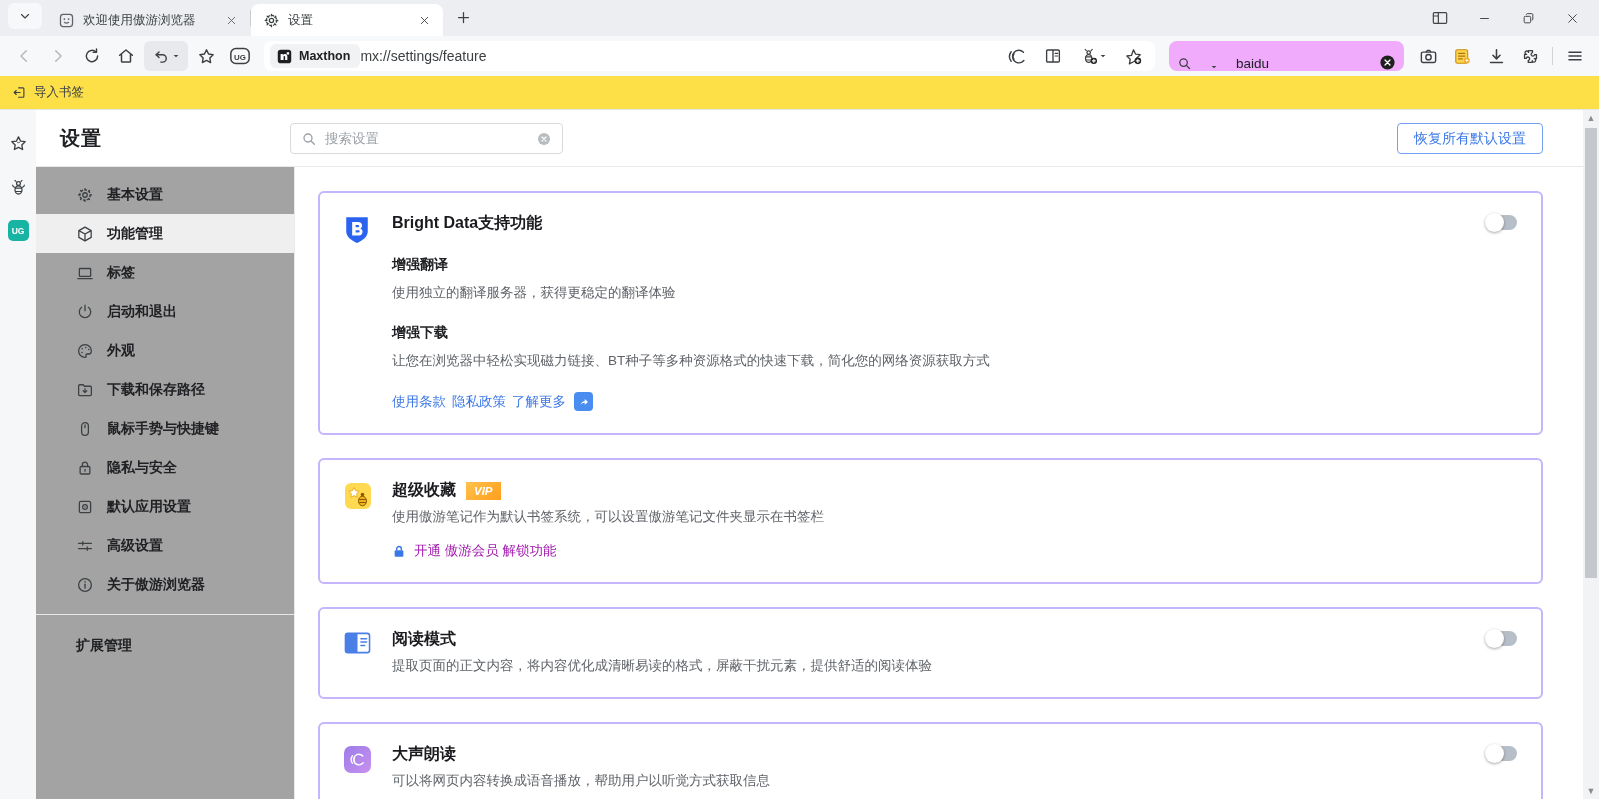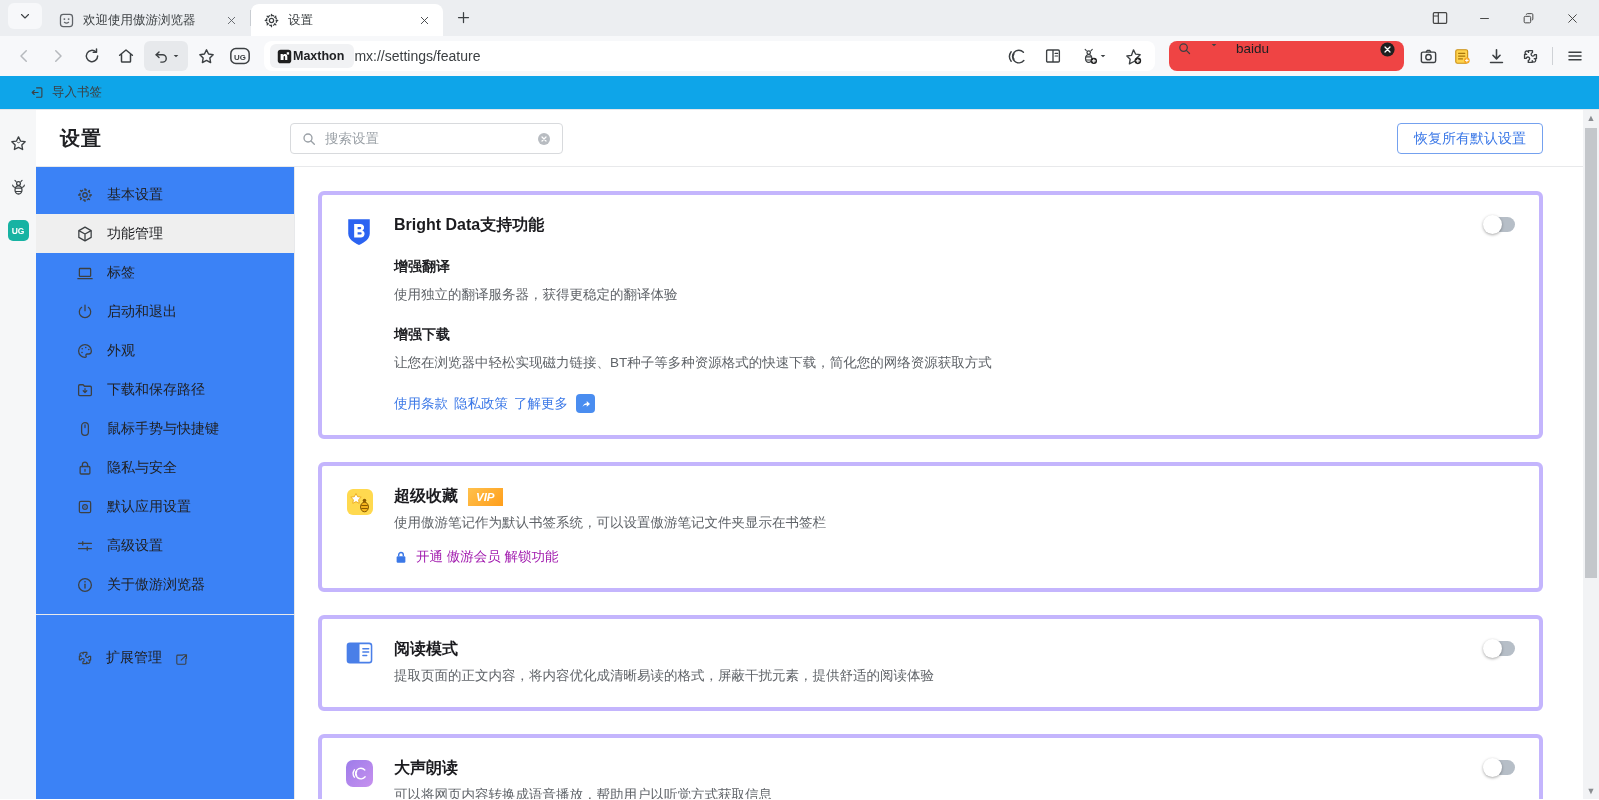--- a/index.html
+++ b/index.html
@@ -19,60 +19,60 @@
   .newtab-btn { width:28px; height:28px; margin:0 0 2px 6px; border-radius:6px; display:flex; align-items:center; justify-content:center; align-self:center; }
   .wincontrols { position:absolute; right:8px; top:0; height:36px; display:flex; align-items:center; gap:6px; }
   .winbtn { width:38px; height:30px; display:flex; align-items:center; justify-content:center; color:#444; }
 
   
   .toolbar { height:40px; background:#f7f8fa; display:flex; align-items:center; padding:0 8px; gap:2px; }
   .tool-btn { width:32px; height:30px; border-radius:6px; display:flex; align-items:center; justify-content:center; color:#3c4043; flex:none; }
   .tool-btn.disabled { color:#b6b9bd; }
   .tool-btn.undo-group { width:44px; background:#e7e9ec; gap:2px; }
   .addressbar { flex:1; height:30px; background:#fff; border-radius:8px; margin:0 6px; display:flex; align-items:center; padding:0 6px; min-width:0; }
-  .brand-pill { background:#f1f2f4; border-radius:6px; height:24px; display:flex; align-items:center; gap:0; padding:0 10px 0 6px; flex:none; }
+  .brand-pill { background:#f1f2f4; border-radius:6px; height:24px; display:flex; align-items:center; gap:6px; padding:0 10px 0 6px; flex:none; }
   .brand-pill span { font-size:12.5px; font-weight:bold; color:#202124; }
   .url-text { font-size:14px; color:#3c4043; flex:1; white-space:nowrap; overflow:hidden; }
   .addr-icons { display:flex; align-items:center; gap:4px; flex:none; }
-  .searchbox { width:235px; height:30px; background:#ef4444; border-radius:8px; margin:0 6px; display:flex; align-items:flex-start; padding:0 8px; gap:18px; flex:none; }
+  .searchbox { width:235px; height:30px; background:#f0abfc; border-radius:8px; margin:0 6px; display:flex; align-items:flex-end; padding:0 8px; gap:18px; flex:none; }
   .searchbox input { border:none; outline:none; flex:1; font-size:13.5px; color:#202124; min-width:0; background:transparent; font-family:inherit; }
   .vdiv { width:1px; height:18px; background:#cfd2d6; margin:0 4px; flex:none; }
 
   
-  .bookmarks { height:34px; background:#0ea5e9; border-bottom:1px solid #e4e6e9; display:flex; align-items:center; padding:0 22px; }
+  .bookmarks { height:34px; background:#fde047; border-bottom:1px solid #e4e6e9; display:flex; align-items:center; padding:0 4px; }
   .bm-item { display:flex; align-items:center; gap:7px; padding:4px 8px; border-radius:5px; font-size:12.5px; color:#3c4043; }
 
   
   .main { position:relative; height:689px; display:flex; }
   .iconstrip { width:36px; background:#f6f7f8; display:flex; flex-direction:column; align-items:center; padding-top:22px; gap:22px; flex:none; }
   .strip-btn { width:22px; height:22px; display:flex; align-items:center; justify-content:center; color:#3c4043; }
   .ug-badge { width:21px; height:21px; border-radius:5px; background:#17b3a3; color:#fff; font-size:8.5px; font-weight:bold;
               display:flex; align-items:center; justify-content:center; letter-spacing:0; }
   .workarea { flex:1; display:flex; flex-direction:column; min-width:0; }
   .page-header { height:57px; display:flex; align-items:center; border-bottom:1px solid #e8e9eb; position:relative; flex:none; }
   .page-title { font-size:20px; font-weight:bold; margin-left:24px; letter-spacing:1px; }
   .settings-search { position:absolute; left:254px; top:13px; width:273px; height:31px; border:1px solid #d8dadd; border-radius:4px;
                      display:flex; align-items:center; padding:0 10px; gap:8px; background:#fff; }
   .settings-search input { border:none; outline:none; flex:1; font-size:13.5px; background:transparent; font-family:inherit; color:#202124; }
   .settings-search input::placeholder { color:#9aa0a6; }
   .restore-btn { position:absolute; right:56px; top:13px; height:31px; padding:0 16px; border:1px solid #74a1ef; border-radius:4px;
                  background:#fff; color:#3b78e7; font-size:14px; display:flex; align-items:center; cursor:pointer; font-family:inherit; }
   .body-row { flex:1; display:flex; min-height:0; }
 
   
-  .sidebar { width:259px; border-right:1px solid #e8e9eb; padding-top:8px; flex:none; background:#3b82f6; }
+  .sidebar { width:259px; border-right:1px solid #e8e9eb; padding-top:8px; flex:none; background:#a3a3a3;font-weight:bold; }
   .side-item { height:39px; display:flex; align-items:center; gap:13px; padding-left:40px; font-size:14px; color:#202124; cursor:pointer; }
   .side-item .si-icon { color:#3c4043; width:18px; height:18px; flex:none; }
   .side-item.active { background:#efefef; }
   .side-divider { height:1px; background:#e8e9eb; margin:10px 0; }
-  .side-footer { height:42px; display:flex; align-items:flex-end; gap:12px; padding-left:40px; font-size:14px; cursor:pointer; }
+  .side-footer { height:42px; display:flex; align-items:flex-start; gap:12px; padding-left:40px; font-size:14px; cursor:pointer;flex-direction:column; }
 
   
   .content { flex:1; padding:24px 56px 0 23px; overflow:hidden; background:#fff; }
-  .card { position:relative; border:4px solid #c4b5fd; border-radius:6px; background:#fff; padding:20px 24px 22px 24px; margin-bottom:23px; }
+  .card { position:relative; border:2px solid #c4b5fd; border-radius:6px; background:#fff; padding:20px 24px 22px 24px; margin-bottom:23px; }
   .card-row { display:flex; gap:18px; }
   .card-icon { flex:none; width:30px; padding-top:2px; }
   .card-body { flex:1; min-width:0; }
   .card-title-row { display:flex; align-items:center; gap:10px; }
   .card-title { font-size:16px; font-weight:bold; color:#1b1b1f; }
   .card-sub { font-size:13.5px; color:#5f6368; margin-top:7px; }
   .feat-head { font-size:14px; font-weight:bold; color:#202124; margin-top:22px; }
   .feat-text { font-size:13.5px; color:#5f6368; margin-top:10px; }
   .links-row { display:flex; align-items:center; gap:6px; margin-top:22px; }
   .links-row a { color:#3b78e7; font-size:13.5px; text-decoration:none; }

